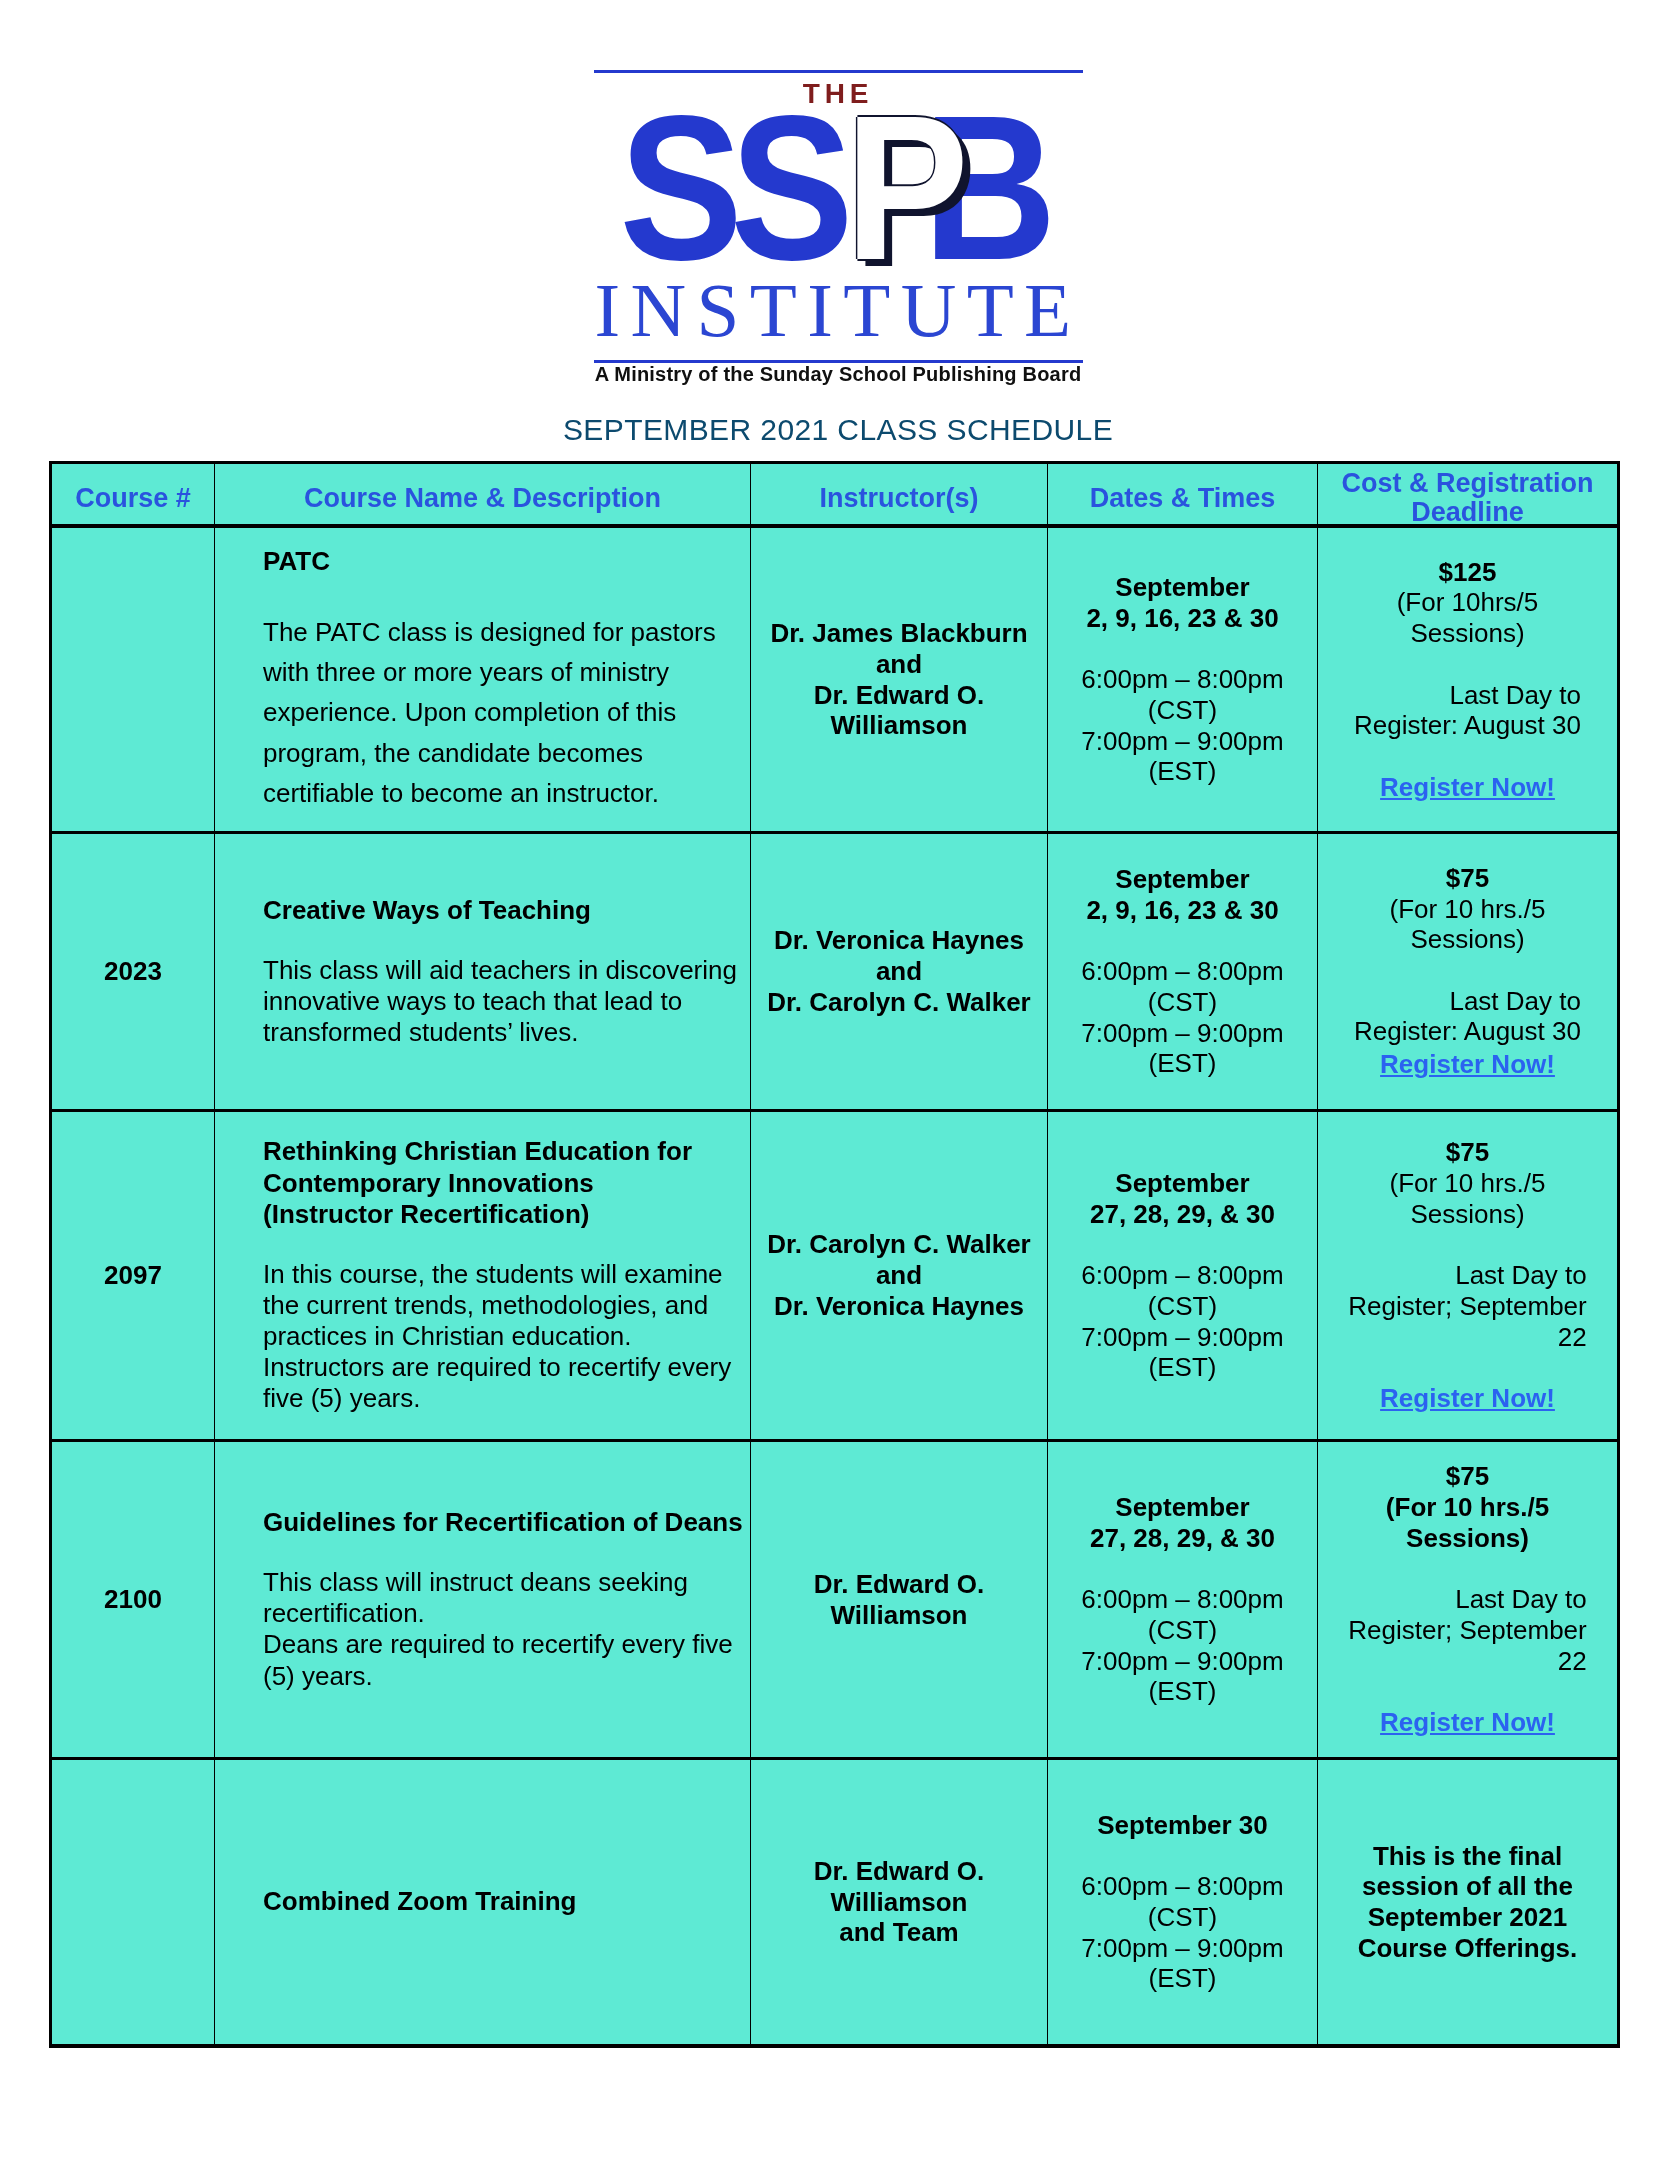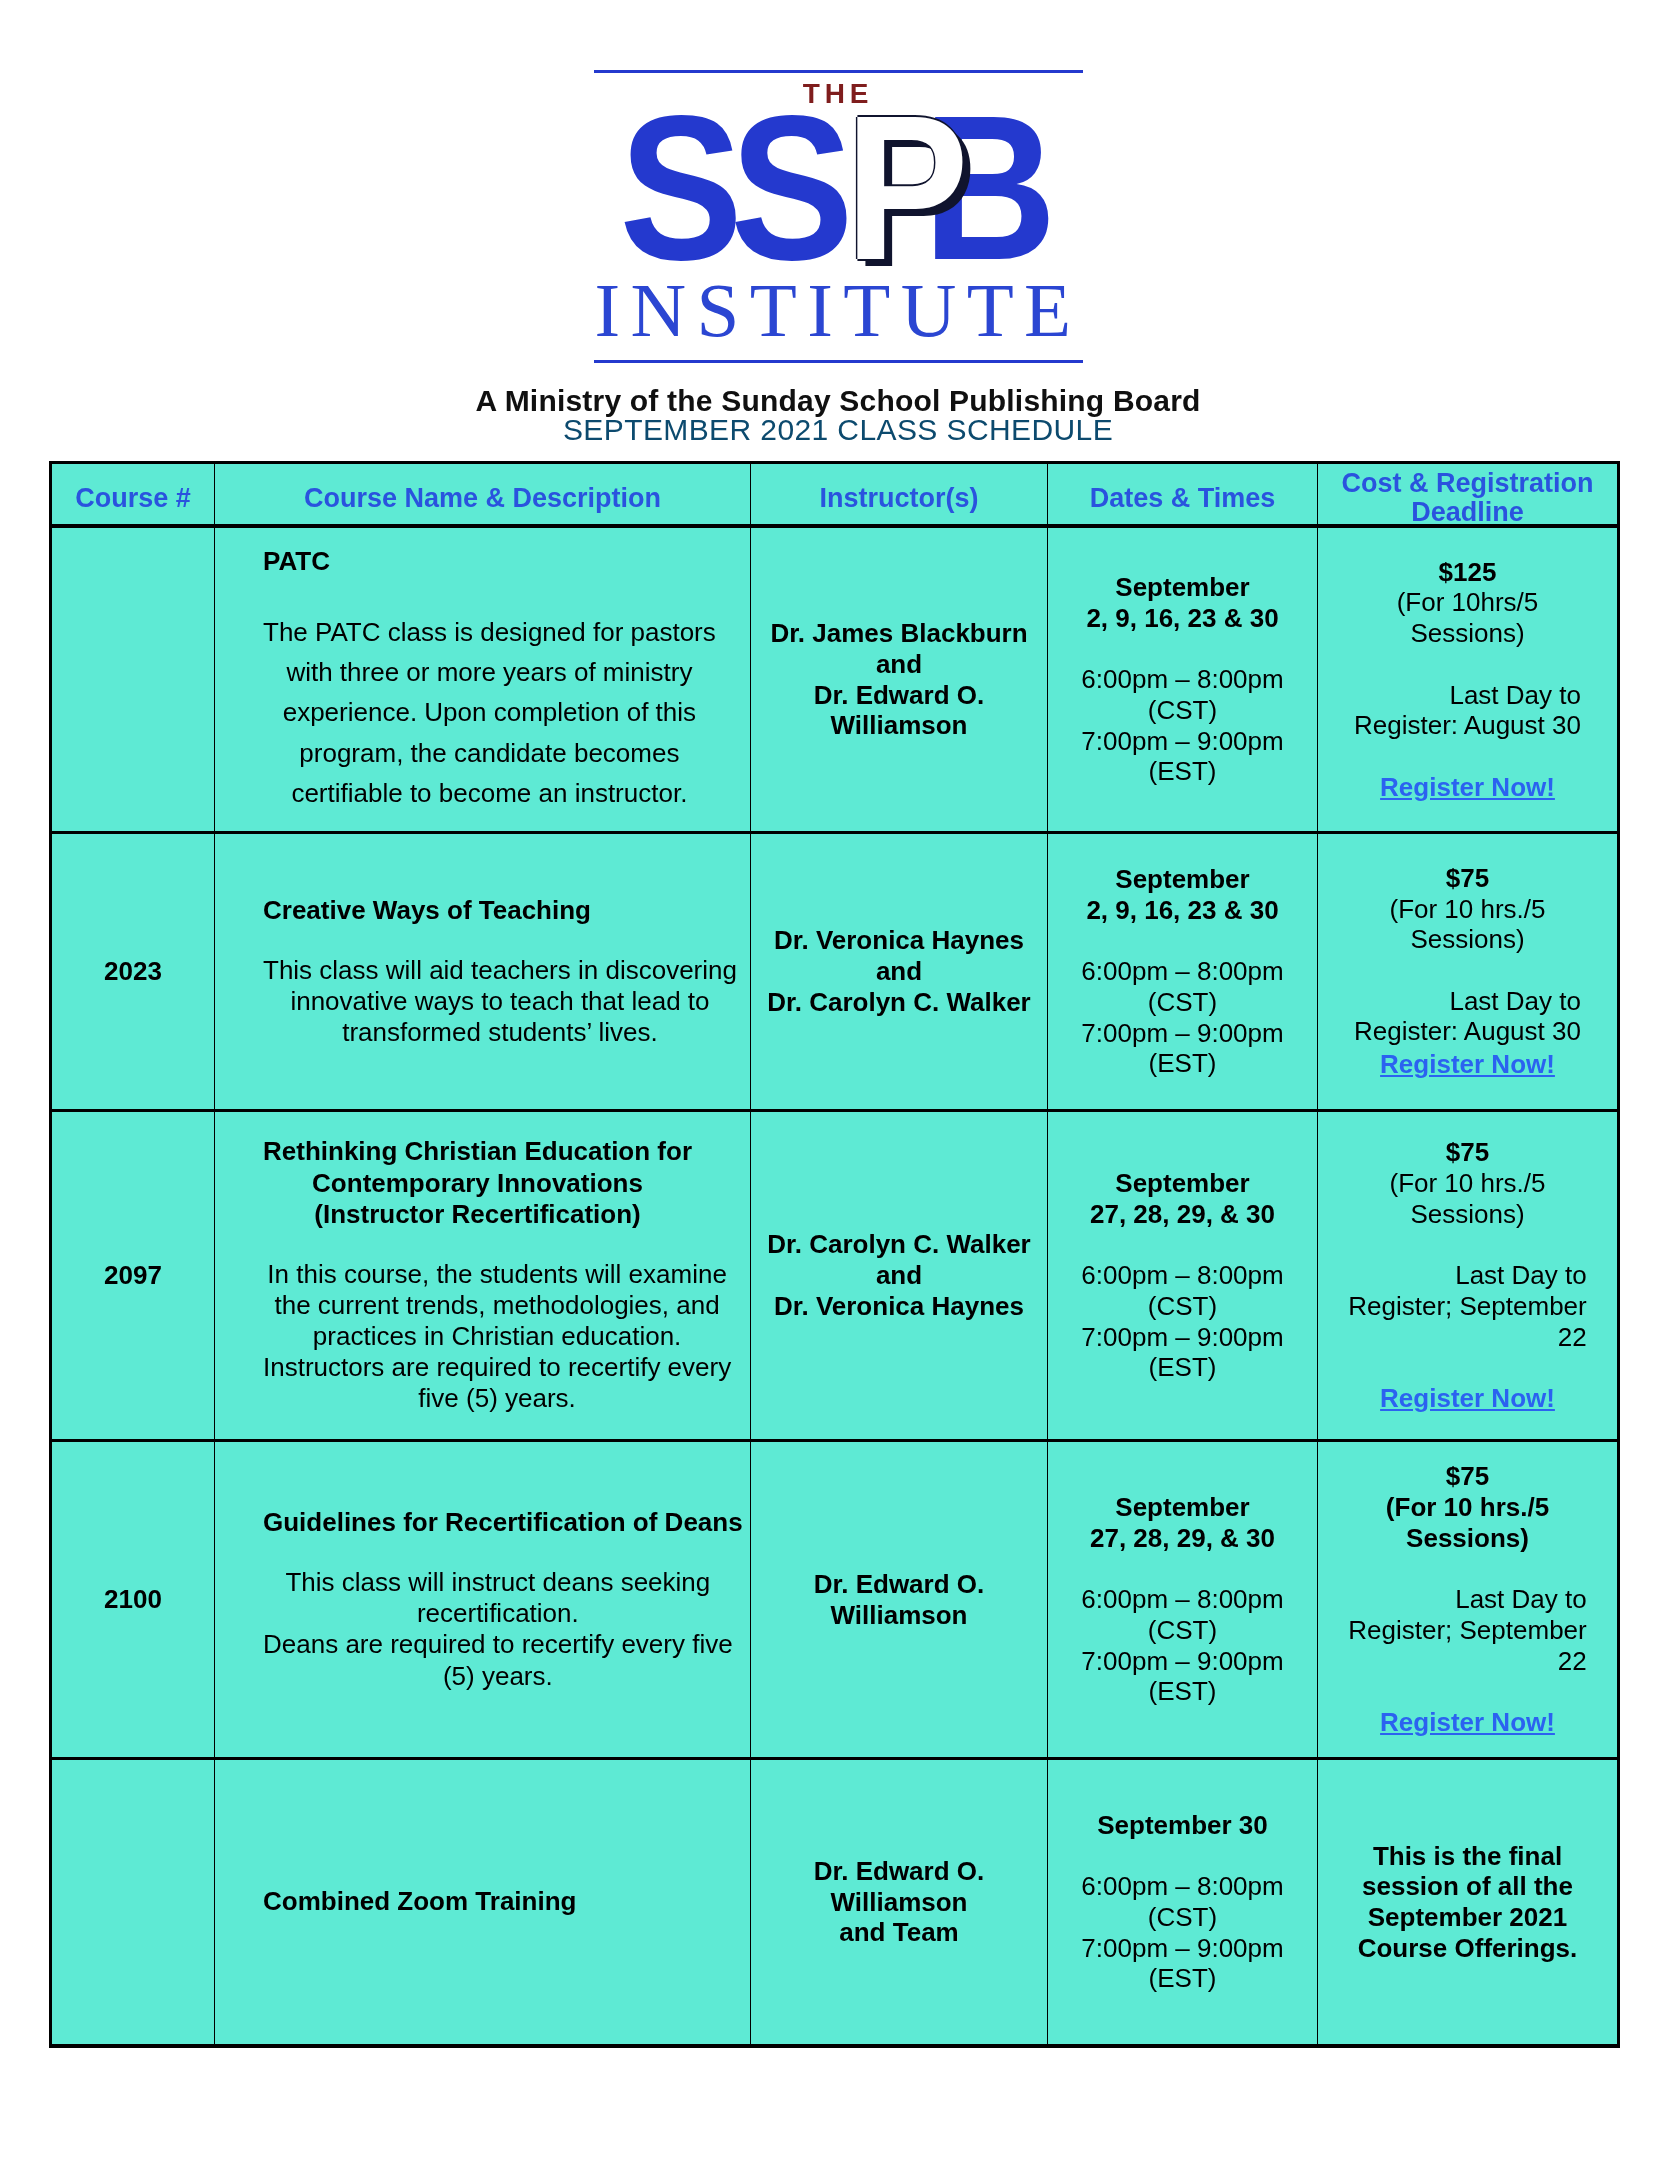--- a/index.html
+++ b/index.html
@@ -44,22 +44,22 @@
       8.8px 7.2px 0 #10142e;
   }
   .lb{color:#2439CE;margin-left:-51px;z-index:1;}
   .logo-inst{
     font-family:"Liberation Serif", serif;
     font-size:77px;color:#2B46D2;letter-spacing:10.4px;
     line-height:1;margin-top:3.2px;
   }
   .logo-rule.rule2{margin-top:11.2px;}
   .logo-tagline{
-    font-size:30px;font-weight:bold;color:#101010;
-    margin-top:21px;letter-spacing:0.2px;
+    font-size:20px;font-weight:bold;color:#101010;
+    margin-top:0;letter-spacing:0.2px;
   }
 
   
   .page-title{
     position:absolute;top:414px;left:0;width:100%;
     text-align:center;font-size:30px;color:#0c4a6e;
     letter-spacing:0.4px;line-height:1.05;
   }
 
   
@@ -96,21 +96,21 @@
   .cell :empty{display:none;}
 
   .hc{
     color:#2A53DE;font-weight:bold;font-size:27px;
     white-space:pre-line;line-height:1.1;
   }
 
   .c-num{font-weight:bold;}
 
   .c-desc{
-    align-items:flex-start;text-align:center;
+    align-items:flex-start;text-align:left;
     padding-left:48px;padding-right:32px;
   }
   .ctitle{font-weight:bold;white-space:pre;line-height:1.2;}
   .cdesc{white-space:pre;line-height:1.2;margin-top:1.1em;}
   .row-0 .cdesc{line-height:1.55;margin-top:1.35em;}
 
   .c-inst{font-weight:bold;white-space:pre-line;}
 
   .dbold{font-weight:bold;white-space:pre-line;}
   .dtimes{white-space:pre-line;margin-top:1.18em;}

